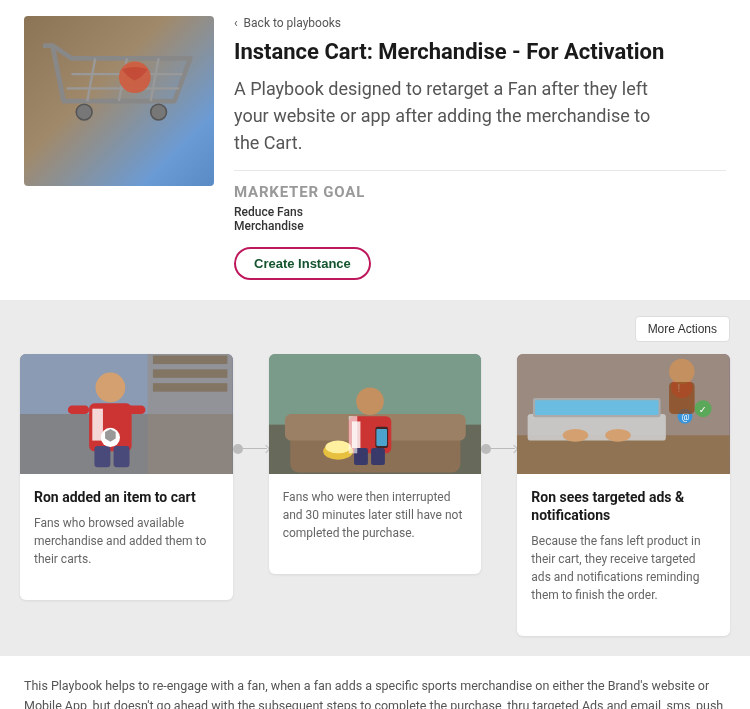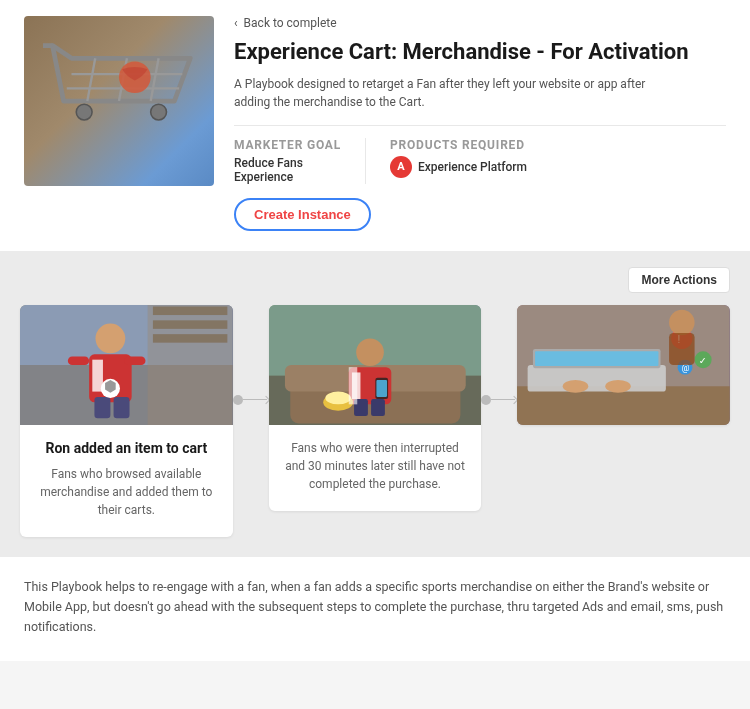--- a/index.html
+++ b/index.html
@@ -53,21 +53,21 @@
 
     .playbook-title {
       font-size: 22px;
       font-weight: 700;
       color: #1a1a1a;
       line-height: 1.3;
       margin-bottom: 8px;
     }
 
     .playbook-description {
-      font-size: 12px;
+      font-size: 18px;
       color: #555;
       line-height: 1.5;
       margin-bottom: 14px;
       max-width: 430px;
     }
 
     .meta-row {
       display: flex;
       gap: 0;
       margin-bottom: 14px;
@@ -83,21 +83,21 @@
       border-right: 1px solid #e8e8e8;
       margin-right: 24px;
     }
 
     .meta-item:last-child {
       border-right: none;
       margin-right: 0;
     }
 
     .meta-label {
-      font-size: 12px;
+      font-size: 15px;
       font-weight: 700;
       text-transform: uppercase;
       letter-spacing: 0.8px;
       color: #999;
     }
 
     .meta-value {
       font-size: 12px;
       color: #333;
       font-weight: 500;
@@ -118,22 +118,22 @@
       align-items: center;
       justify-content: center;
       color: #fff;
       font-size: 11px;
       font-weight: 700;
       flex-shrink: 0;
     }
 
     .create-instance-btn {
       background: transparent;
-      border: 2px solid #3b82f6;
-      color: #ef4444;
+      border: 2px solid #be185d;
+      color: #14532d;
       font-size: 13px;
       font-weight: 600;
       padding: 7px 18px;
       border-radius: 20px;
       cursor: pointer;
       outline: none;
       transition: background 0.15s;
     }
 
     .main-content {
@@ -149,21 +149,20 @@
     }
 
     .more-actions-btn {
       background: #fff;
       border: 1px solid #ddd;
       color: #333;
       font-size: 12px;
       padding: 5px 12px;
       border-radius: 4px;
       cursor: pointer;
-      font-weight: bold;
     }
 
     .steps-row {
       display: flex;
       gap: 0;
       align-items: flex-start;
     }
 
     .step-card {
       background: #fff;
@@ -228,22 +227,21 @@
       background: linear-gradient(135deg, #8B8B7A 0%, #A0A090 30%, #6B7090 60%, #5A6080 100%);
     }
     .step-img-2 {
       background: linear-gradient(135deg, #7B9B7A 0%, #8BAA8B 30%, #6B8090 60%, #5A7080 100%);
     }
     .step-img-3 {
       background: linear-gradient(135deg, #9B7B7A 0%, #AA8B8B 30%, #806B90 60%, #705A80 100%);
     }
 
     .step-body {
-      padding: 14px 14px 18px 14px;
-      text-align: center;
+      padding: 14px 14px 32px 14px;
     }
 
     .step-title {
       font-size: 14px;
       font-weight: 700;
       color: #1a1a1a;
       margin-bottom: 8px;
       line-height: 1.3;
     }
 
@@ -307,40 +305,33 @@
           <circle cx="60" cy="20" r="10" fill="#D4583A" opacity="0.85"></circle>
           <path d="M52,15 Q60,12 68,15 Q65,20 60,22 Q55,20 52,15Z" fill="#C04030" opacity="0.6"></path>
         </g>
       </svg>
     </div>
   </div>
 
   <div class="content-area">
     <div class="back-link">
       <span>‹</span>
-      <span>Back to complete</span>
-    </div>
-
-    <div class="playbook-title">Experience Cart: Merchandise - For Activation</div>
+      <span>Back to playbooks</span>
+    </div>
+
+    <div class="playbook-title">Instance Cart: Merchandise - For Activation</div>
     <div class="playbook-description">A Playbook designed to retarget a Fan after they left your website or app after adding the merchandise to the Cart.</div>
 
     <div class="meta-row">
       <div class="meta-item">
         <span class="meta-label">MARKETER GOAL</span>
         <span class="meta-value">
           <span>Reduce Fans</span><br>
-          <span>Experience</span>
+          <span>Merchandise</span>
         </span>
-      </div>
-      <div class="meta-item">
-        <span class="meta-label">PRODUCTS REQUIRED</span>
-        <div class="products-required">
-          <div class="product-icon">A</div>
-          <span class="meta-value">Experience Platform</span>
-        </div>
       </div>
     </div>
 
     <button class="create-instance-btn">Create Instance</button>
   </div>
 </div>
 
 <div class="main-content">
   <div class="actions-row">
     <button class="more-actions-btn">More Actions</button>
@@ -445,19 +436,23 @@
           <circle cx="158" cy="62" r="7" fill="#2196F3" opacity="0.8"></circle>
           <text x="155" y="66" fill="#fff" font-size="8">@</text>
 
           <ellipse cx="55" cy="80" rx="12" ry="6" fill="#D4A070"></ellipse>
           <ellipse cx="95" cy="80" rx="12" ry="6" fill="#D4A070"></ellipse>
 
           <circle cx="155" cy="20" r="12" fill="#C49060"></circle>
           <rect x="143" y="30" width="24" height="30" rx="4" fill="#8B4513" opacity="0.7"></rect>
         </svg>
       </div>
+      <div class="step-body">
+        <div class="step-title">Ron sees targeted ads &amp; notifications</div>
+        <div class="step-desc">Because the fans left product in their cart, they receive targeted ads and notifications reminding them to finish the order.</div>
+      </div>
     </div>
   </div>
 </div>
 
 <div class="summary-section">
   <div class="summary-text">This Playbook helps to re-engage with a fan, when a fan adds a specific sports merchandise on either the Brand's website or Mobile App, but doesn't go ahead with the subsequent steps to complete the purchase, thru targeted Ads and email, sms, push notifications.</div>
 </div>
 
 </body></html>

